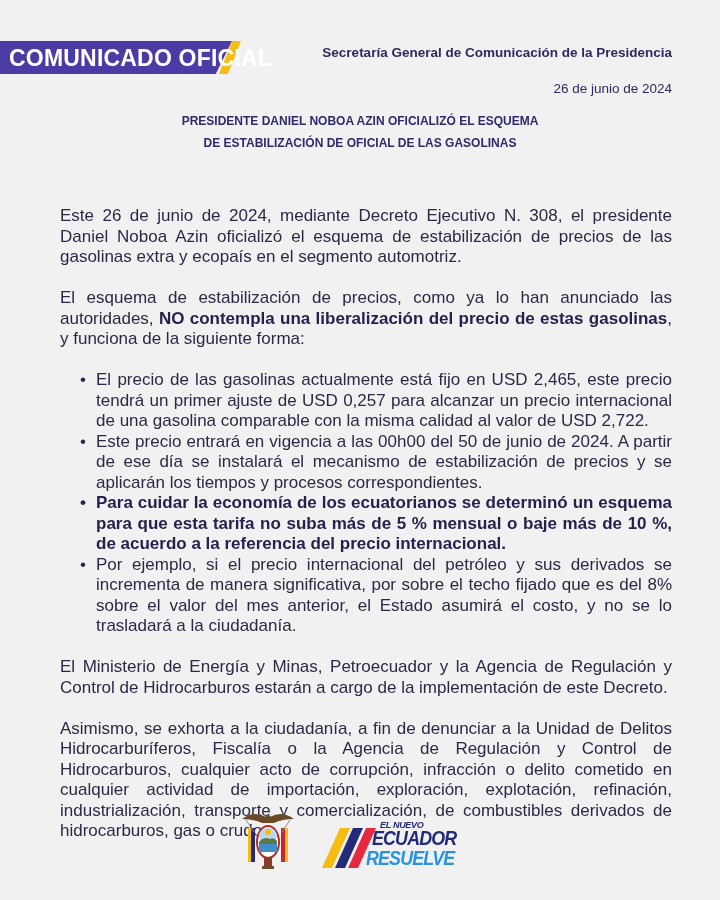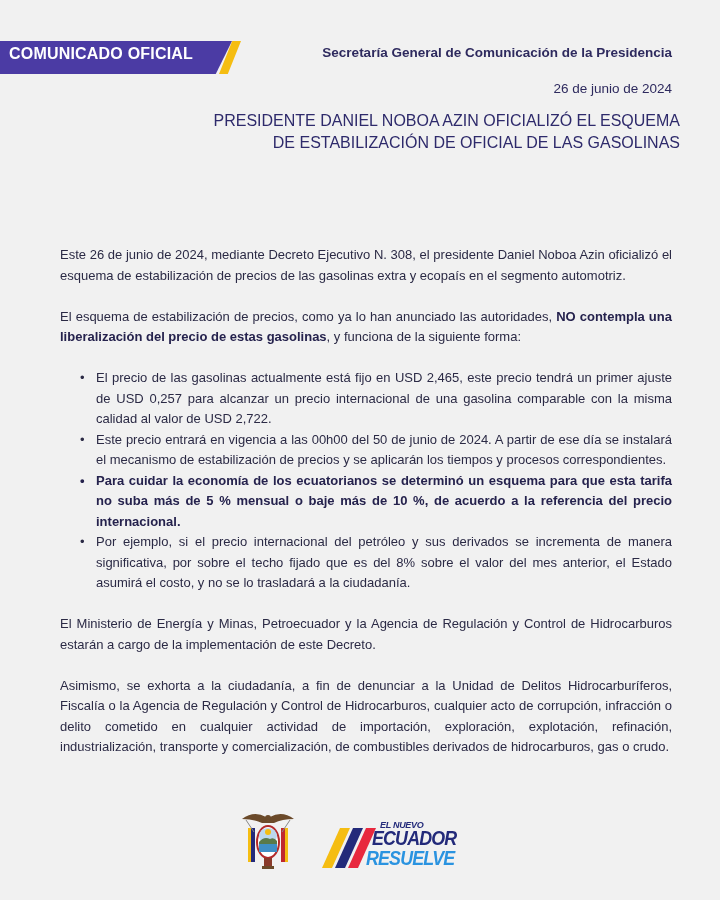--- a/index.html
+++ b/index.html
@@ -30,21 +30,21 @@
       top: 41px;
       width: 22px;
       height: 33px;
       background: #f5bd12;
       clip-path: polygon(60% 0, 100% 0, 40% 100%, 0 100%);
     }
     .badge-label {
       position: absolute;
       left: 9px;
       top: 45px;
-      font-size: 16px;
+      font-size: 23px;
       font-weight: bold;
       color: #ffffff;
       letter-spacing: 0.2px;
       white-space: nowrap;
     }
     .header-right {
       position: absolute;
       right: 48px;
       top: 44px;
       text-align: right;
@@ -60,37 +60,36 @@
       font-size: 13.5px;
       line-height: 18px;
       white-space: nowrap;
       margin-top: 18px;
     }
     .title {
       position: absolute;
       left: 40px;
       right: 40px;
       top: 110px;
-      text-align: right;
-      font-weight: normal;
-      font-size: 16px;
+      text-align: center;
+      font-weight: bold;
+      font-size: 12px;
       line-height: 22px;
       color: #2e2a6b;
     }
     .title div { white-space: nowrap; }
     .content {
       position: absolute;
       left: 60px;
       width: 612px;
       top: 206px;
-      font-size: 13px;
+      font-size: 17px;
       line-height: 20.5px;
       color: #2b2a45;
       text-align: justify;
-      margin-top: 39px;
     }
     .content p {
       margin: 0 0 20.5px 0;
     }
     .content b { color: #25224d; }
     .bullets {
       list-style: none;
       margin: 0 0 20.5px 0;
       padding: 0 0 0 16px;
     }

